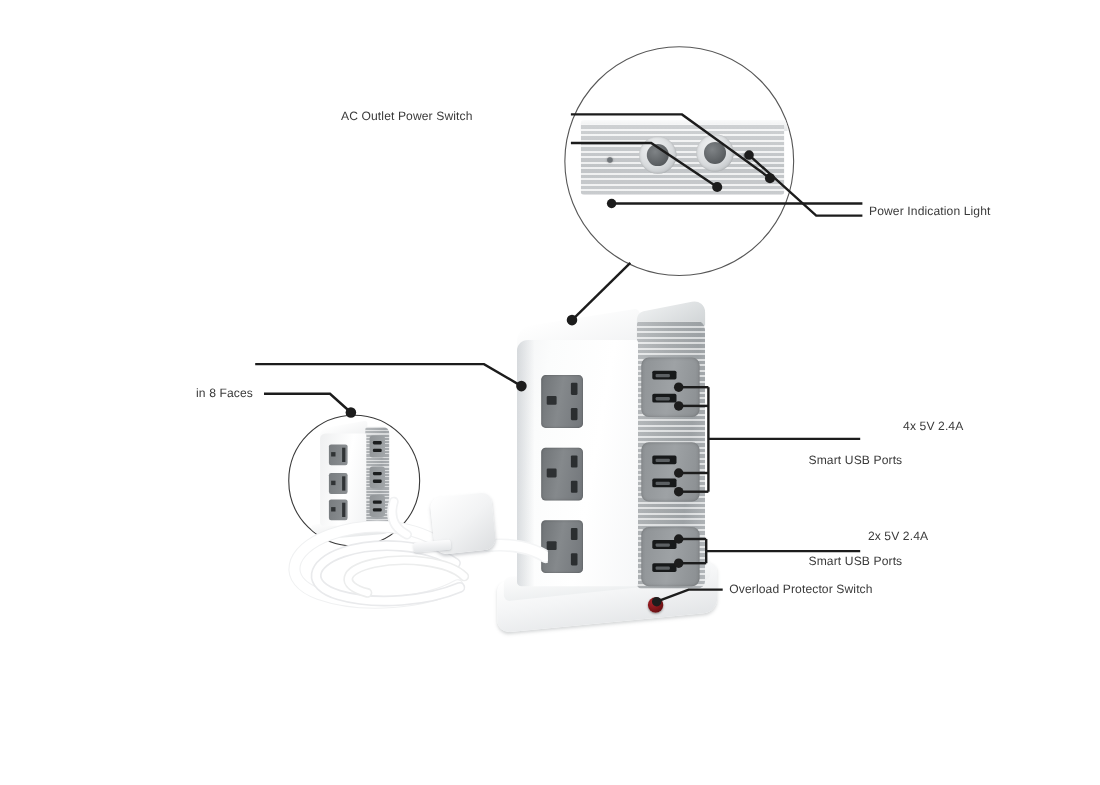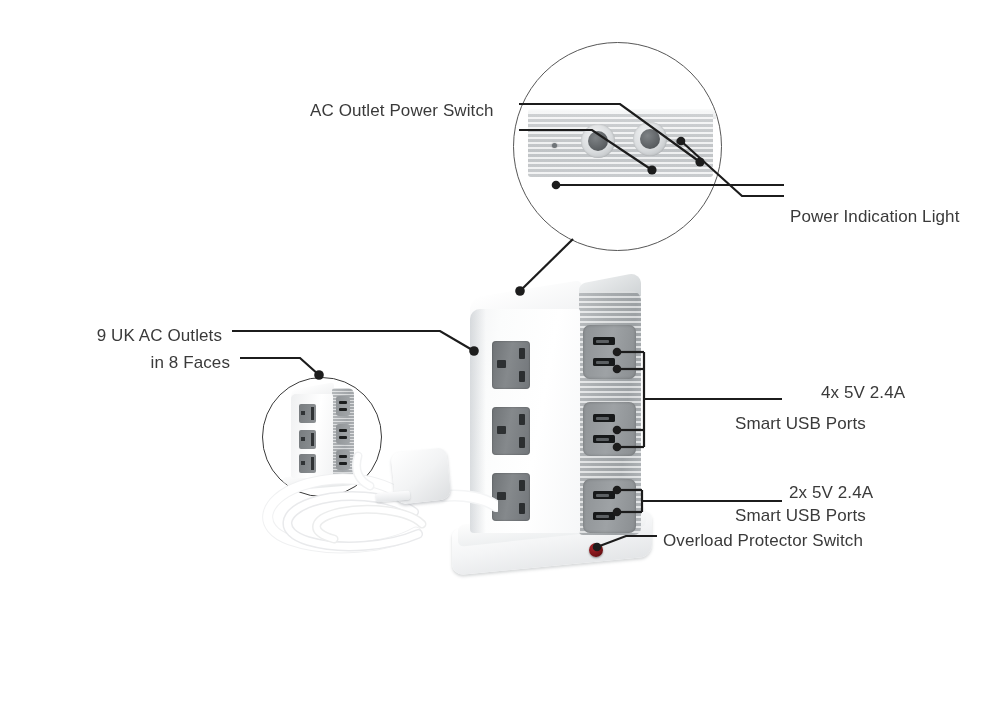--- a/index.html
+++ b/index.html
@@ -15,21 +15,21 @@
     position: relative;
     width: 1000px;
     height: 714px;
     background: #ffffff;
     overflow: hidden;
   }
   
   .label {
     position: absolute;
     font-family: "Liberation Sans", sans-serif;
-    font-size: 17px;
+    font-size: 11px;
     color: #3a3a3a;
     white-space: nowrap;
     letter-spacing: 0.1px;
     line-height: 1.25;
   }
   .label.r { text-align: right; }
 
   
   #lines {
     position: absolute;
@@ -521,23 +521,22 @@
       <circle cx="617" cy="430" r="4.3"></circle>
       <circle cx="617" cy="447" r="4.3"></circle>
       <circle cx="617" cy="490" r="4.3"></circle>
       <circle cx="617" cy="512" r="4.3"></circle>
       <circle cx="597" cy="547" r="4.3"></circle>
     </g>
   </svg>
 
   <div class="label" style="left:310px; top:100px;">AC Outlet Power Switch</div>
 
-  <div class="label" style="left:790px; top:186px;margin-top:20px;">Power Indication Light</div>
-
-  <div class="label r" style="left:0px; top:325px; width:222px;">9 UK AC Outlets</div>
+  <div class="label" style="left:790px; top:186px;">Power Indication Light</div>
+
   <div class="label r" style="left:0px; top:352px; width:230px;">in 8 Faces</div>
 
   <div class="label" style="left:789px; top:382px;margin-left:32px;">4x 5V 2.4A</div>
   <div class="label" style="left:735px; top:413px;">Smart USB Ports</div>
 
   <div class="label" style="left:789px; top:482px;">2x 5V 2.4A</div>
   <div class="label" style="left:735px; top:505px;">Smart USB Ports</div>
 
   <div class="label" style="left:663px; top:530px;">Overload Protector Switch</div>
 

